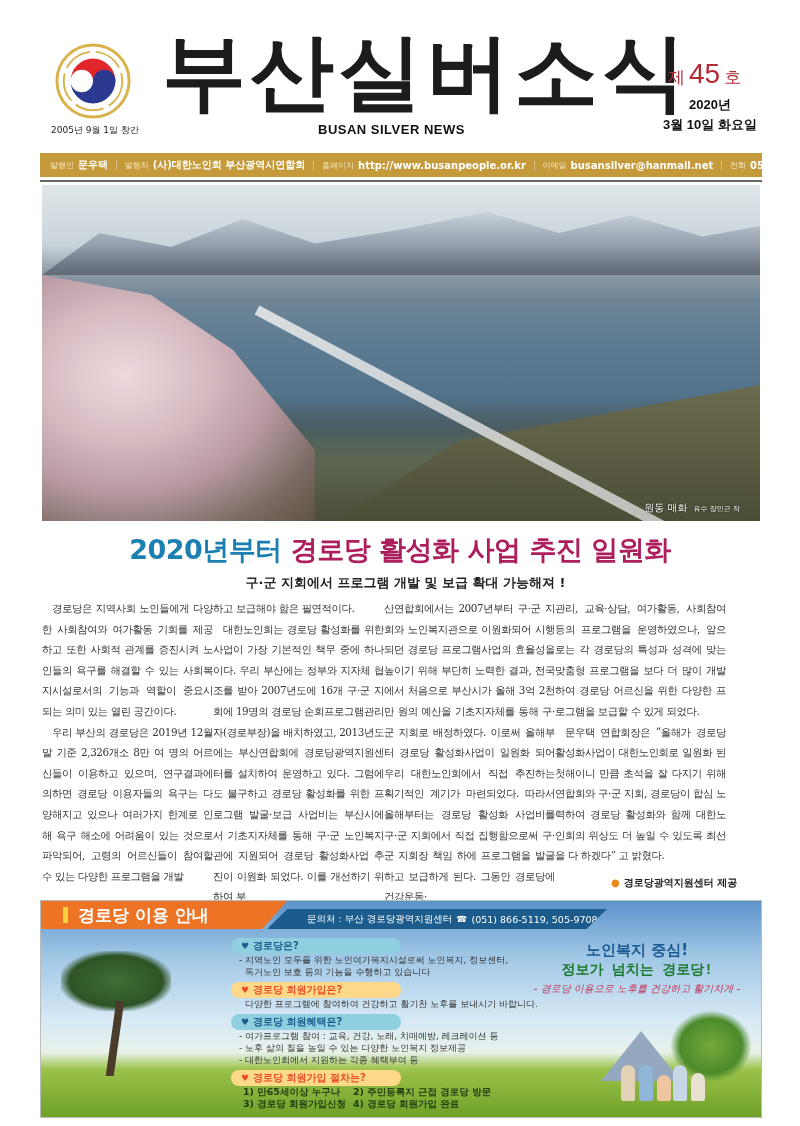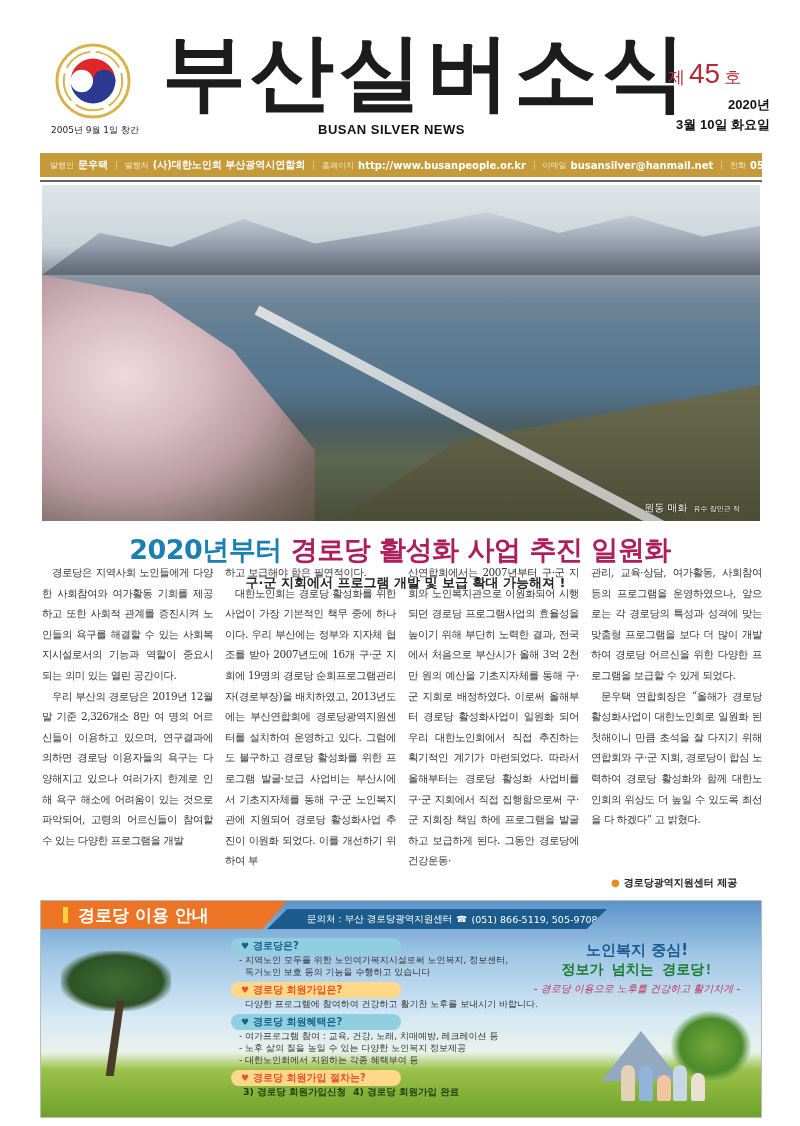--- a/index.html
+++ b/index.html
@@ -7,21 +7,21 @@
 
   
   .masthead { position: absolute; left: 0; top: 0; width: 800px; height: 150px; }
   .logo { position: absolute; left: 54px; top: 42px; width: 78px; height: 78px; }
   .founded { position: absolute; left: 40px; top: 124px; width: 110px; text-align: center; font-size: 9px; color: #222; }
   .title { position: absolute; left: 162px; top: 30px; font-size: 84px; font-weight: bold; letter-spacing: 4px; color: #1c1c1c; line-height: 1; font-family: "DejaVu Sans", sans-serif; }
   .subtitle { position: absolute; left: 318px; top: 122px; font-size: 13px; font-weight: bold; color: #111; font-family: "Liberation Sans", sans-serif; letter-spacing: 0.5px; }
   .issue { position: absolute; left: 668px; top: 58px; color: #b02b35; font-family: "Liberation Sans", sans-serif; }
   .issue .pre, .issue .suf { font-size: 17px; }
   .issue .num { font-size: 28px; margin: 0 4px; }
-  .date { position: absolute; left: 650px; top: 95px; width: 120px; text-align: right; font-size: 13px; font-weight: bold; color: #111; line-height: 20px; font-family: "Liberation Sans", sans-serif; }
+  .date { position: absolute; left: 650px; top: 95px; width: 120px; text-align: center; font-size: 13px; font-weight: bold; color: #111; line-height: 20px; font-family: "Liberation Sans", sans-serif; }
 
   
   .infobar { position: absolute; left: 40px; top: 153px; width: 722px; height: 24px; background: #c49a3a; display: flex; align-items: center; padding-left: 10px; font-size: 10px; color: #fff; white-space: nowrap; }
   .infobar .lbl { font-size: 8px; color: #f3e4bf; margin-right: 4px; }
   .infobar .val { font-weight: bold; }
   .infobar .sep { color: #e8d7a8; margin: 0 7px; font-size: 8px; }
   .rule { position: absolute; left: 40px; top: 180px; width: 722px; height: 2px; background: #666; }
 
   
   .photo { position: absolute; left: 42px; top: 185px; width: 718px; height: 336px; overflow: hidden;
@@ -37,21 +37,21 @@
   .caption { position: absolute; right: 20px; bottom: 6px; font-size: 10px; color: #fff; text-shadow: 0 0 2px #000; }
   .caption .credit { font-size: 7px; margin-left: 6px; }
 
   
   .headline { position: absolute; left: 0; top: 532px; width: 800px; text-align: center; font-size: 27px; font-weight: bold; letter-spacing: -0.5px; }
   .headline .blue { color: #1b7fb2; }
   .headline .red { color: #ad1f5c; }
   .subhead { position: absolute; left: 0; top: 574px; width: 800px; text-align: center; font-size: 13px; font-weight: bold; color: #222; padding-left: 11px; }
 
   
-  .columns { position: absolute; left: 42px; top: 562px; width: 720px; display: flex; gap: 12px; }
+  .columns { position: absolute; left: 42px; top: 598px; width: 720px; display: flex; }
   .col { width: 171px; font-family: "DejaVu Serif", serif; font-size: 10.4px; line-height: 20.6px; color: #333; text-align: justify; letter-spacing: -0.4px; }
   .col p { text-indent: 10px; }
   .col p.cont { text-indent: 0; }
   .source { position: absolute; left: 611px; top: 876px; font-size: 10px; font-weight: bold; color: #222; }
   .source .dot { color: #e9891e; margin-right: 4px; }
 
   
   .guide { position: absolute; left: 40px; top: 900px; width: 722px; height: 218px; overflow: hidden;
     background: linear-gradient(180deg, #5c93c9 0%, #9fc6e5 25%, #d7e9f5 55%, #e9f2ea 70%, #9bc24a 78%, #6ea129 100%);
     border: 1px solid #bbb; }
@@ -186,20 +186,21 @@
 
     <div class="sec-head orange"><span class="heart">♥</span><span>경로당 회원가입은?</span></div>
     <div class="sec-line ind">다양한 프로그램에 참여하여 건강하고 활기찬 노후를 보내시기 바랍니다.</div>
 
     <div class="sec-head"><span class="heart">♥</span><span>경로당 회원혜택은?</span></div>
     <div class="sec-line">- 여가프로그램 참여 : 교육, 건강, 노래, 치매예방, 레크레이션 등</div>
     <div class="sec-line">- 노후 삶의 질을 높일 수 있는 다양한 노인복지 정보제공</div>
     <div class="sec-line">- 대한노인회에서 지원하는 각종 혜택부여 등</div>
 
     <div class="sec-head orange"><span class="heart">♥</span><span>경로당 회원가입 절차는?</span></div>
+    <div class="steps"><span>1)  만65세이상 누구나</span><span>2) 주민등록지 근접 경로당 방문</span></div>
     <div class="steps"><span>3) 경로당 회원가입신청</span><span>4) 경로당 회원가입 완료</span></div>
   </div>
 
   <div class="slogan">
     <div class="s1">노인복지 중심!</div>
     <div class="s2">정보가 넘치는 경로당!</div>
     <div class="s3">- 경로당 이용으로 노후를 건강하고 활기차게 -</div>
   </div>
 
   <div class="family">

